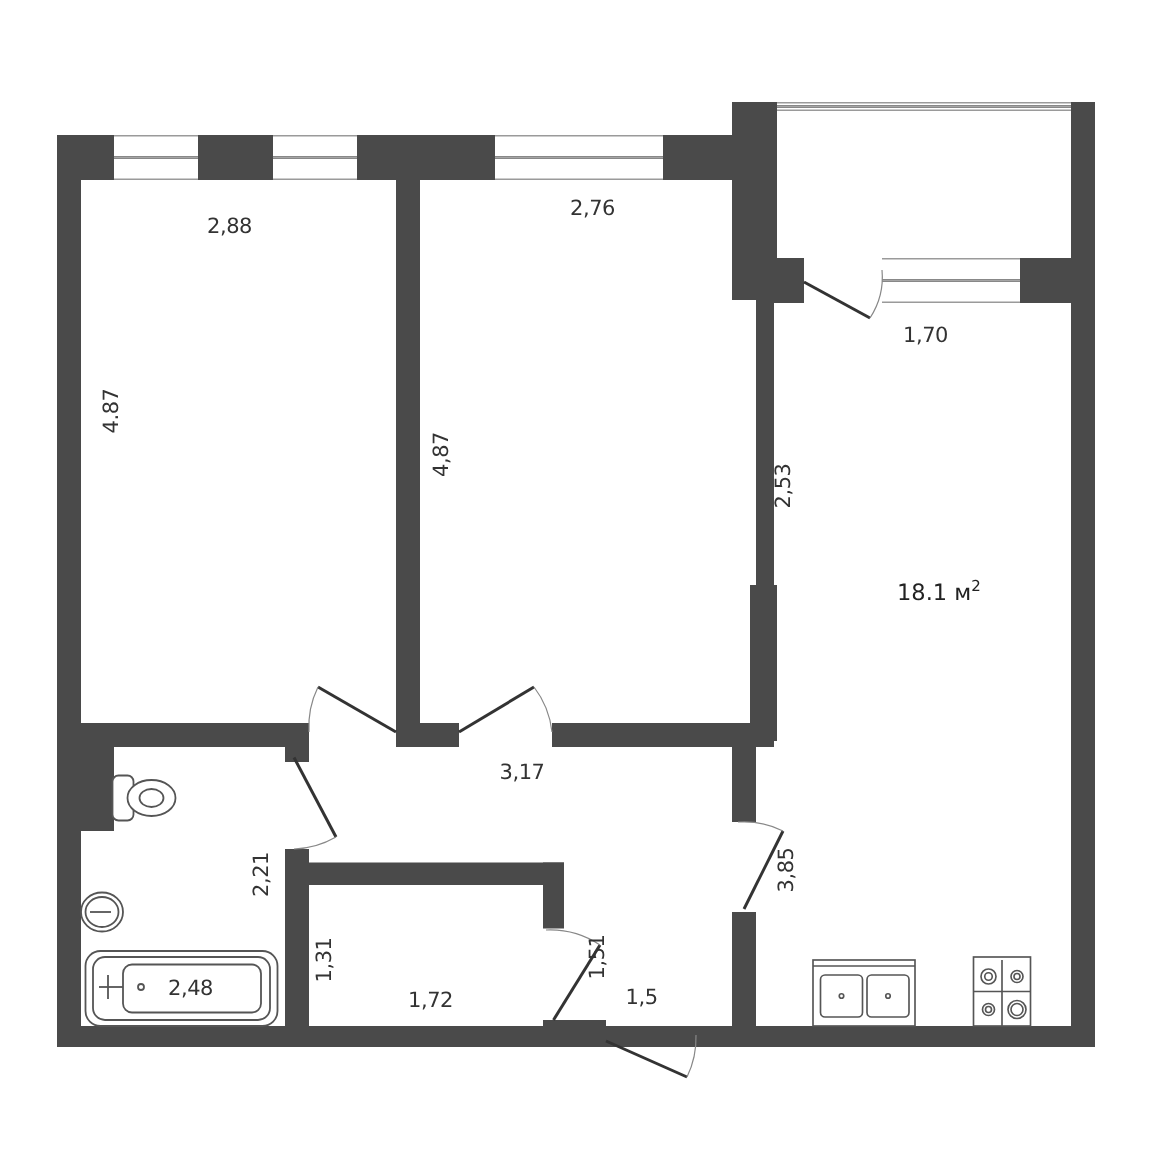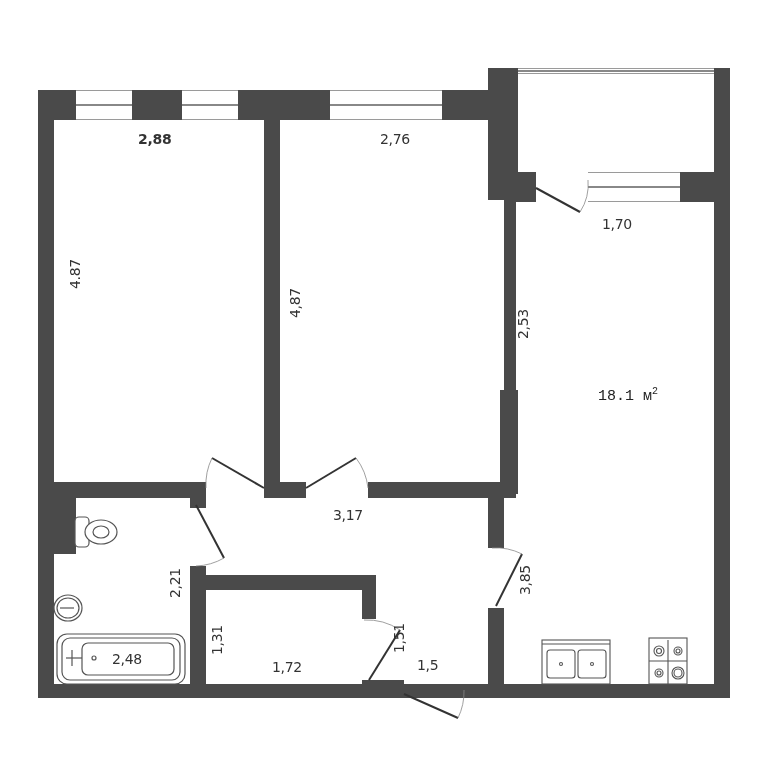--- a/index.html
+++ b/index.html
@@ -116,27 +116,27 @@
         <circle cx="659" cy="651" r="2.5"></circle>
       <circle cx="678" cy="651" r="4"></circle>
         <circle cx="678" cy="651" r="2"></circle>
       <circle cx="659" cy="673" r="4"></circle>
         <circle cx="659" cy="673" r="2"></circle>
       <circle cx="678" cy="673" r="6"></circle>
         <circle cx="678" cy="673" r="4"></circle>
     </g>
   </svg>
 
-  <div class="dim" style="left:138px;top:131px;font-weight:bold;">2,88</div>
+  <div class="dim" style="left:138px;top:143px;">2,88</div>
   <div class="dim rot" style="left:60px;top:266px;">4.87</div>
   <div class="dim" style="left:368px;top:131px;margin-left:12px;">2,76</div>
   <div class="dim rot" style="left:280px;top:295px;">4,87</div>
   <div class="dim" style="left:602px;top:216px;">1,70</div>
   <div class="dim rot" style="left:508px;top:316px;">2,53</div>
-  <div class="area" style="left:598px;top:386px;font-family:Liberation Mono, monospace;"><span>18.1 м</span><sup style="font-size:10px;">2</sup></div>
+  <div class="area" style="left:598px;top:386px;"><span>18.1 м</span><sup style="font-size:10px;">2</sup></div>
   <div class="dim rot" style="left:510px;top:572px;">3,85</div>
   <div class="dim" style="left:333px;top:507px;">3,17</div>
   <div class="dim rot" style="left:160px;top:575px;">2,21</div>
   <div class="dim" style="left:112px;top:651px;">2,48</div>
   <div class="dim rot" style="left:202px;top:632px;">1,31</div>
   <div class="dim" style="left:272px;top:659px;">1,72</div>
   <div class="dim rot" style="left:384px;top:630px;">1,51</div>
   <div class="dim" style="left:417px;top:657px;">1,5</div>
 
 </div>

